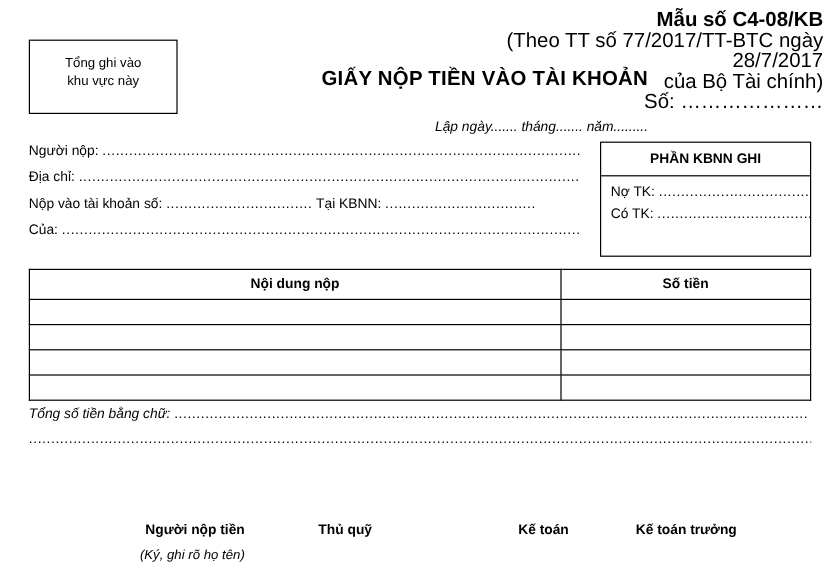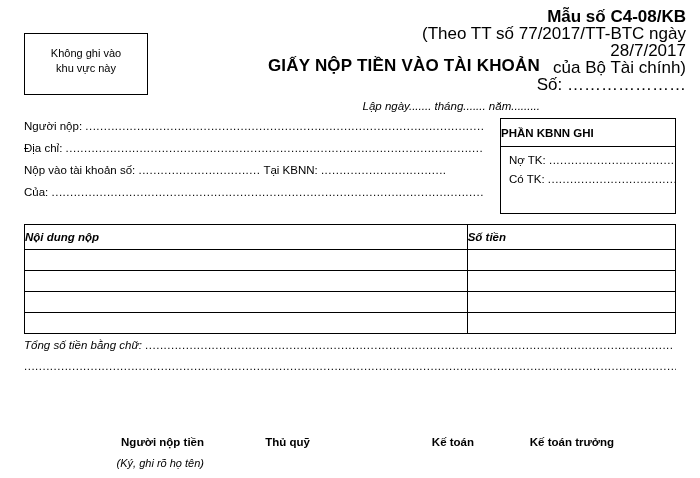--- a/index.html
+++ b/index.html
@@ -95,20 +95,21 @@
     position: absolute;
     left: 500px;
     top: 118px;
     width: 176px;
     height: 96px;
     border: 1px solid #000;
     box-sizing: border-box;
     font-size: 11.5px;
   }
   .kbnn-title {
+    text-align: center;
     font-weight: bold;
     padding: 8px 0 7px;
     border-bottom: 1px solid #000;
     font-size: 11.5px;
   }
   .kbnn-line {
     padding: 7px 0 0 8px;
     white-space: nowrap;
     overflow: hidden;
   }
@@ -123,22 +124,21 @@
     font-size: 11.5px;
   }
   .tbl td, .tbl th {
     border: 1px solid #000;
     padding: 0;
     height: 20px;
   }
   .tbl th {
     font-weight: bold;
     height: 24px;
-    text-align: left;
-    font-style: italic;
+    text-align: center;
   }
   .col-a { width: 68%; }
   .col-b { width: 32%; margin-left: 10px; }
   .tbl td.total-label {
     text-align: center;
     font-weight: bold;
     height: 24px;
   }
 
   
@@ -198,21 +198,21 @@
 <div class="page">
 
   <div class="hdr-right">
     <div class="bold">Mẫu số C4-08/KB</div>
     <div>(Theo TT số 77/2017/TT-BTC ngày 28/7/2017</div>
     <div>của Bộ Tài chính)</div>
     <div class="so-line">Số: …………………</div>
   </div>
 
   <div class="stamp-box">
-    <div>Không ghi vào</div>
+    <div>Tổng ghi vào</div>
     <div>khu vực này</div>
   </div>
 
   <div class="title-wrap">
     <div class="title">GIẤY NỘP TIỀN VÀO TÀI KHOẢN</div>
     <div class="subtitle">Lập ngày....... tháng....... năm.........</div>
   </div>
 
   <div class="info">
     <div class="info-row">

